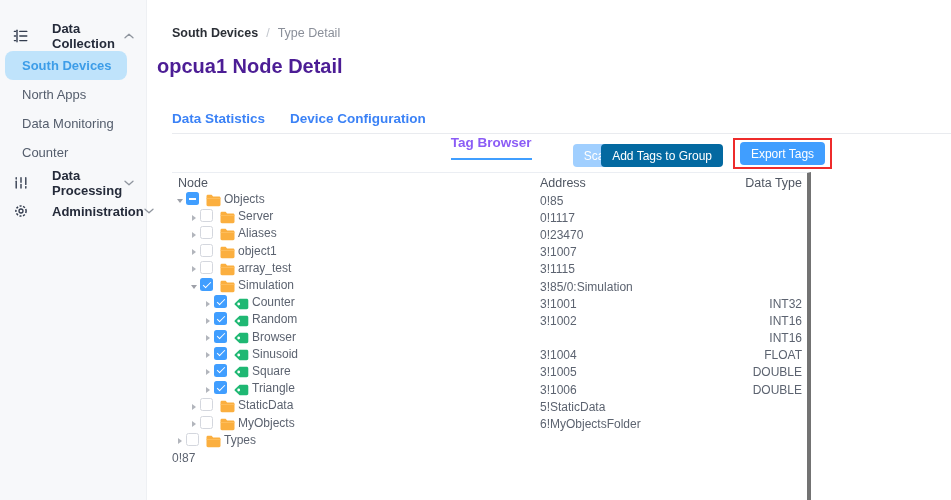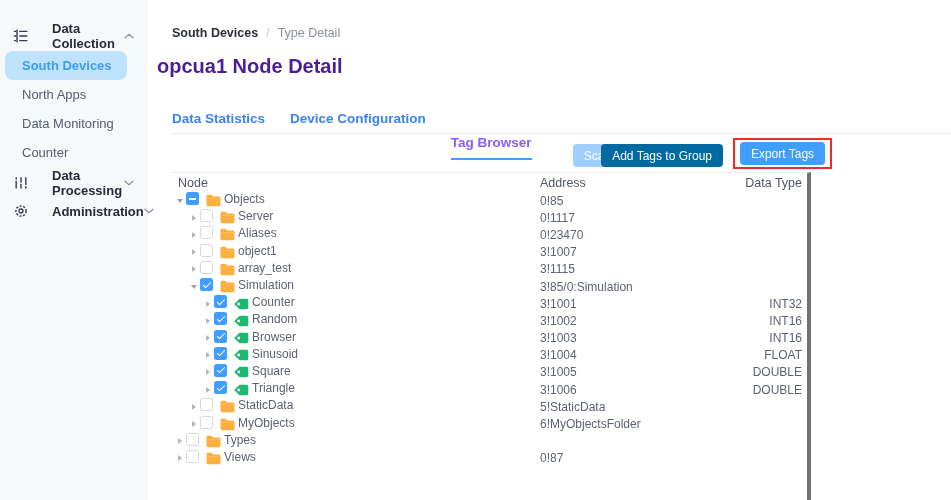--- a/index.html
+++ b/index.html
@@ -331,21 +331,20 @@
       <span class="cb checked"></span>
 
       <span class="node-icon">
         <svg width="15" height="12" viewBox="0 0 15 12">
           <path d="M5.6 0.7 H12.6 C13.6 0.7 14.3 1.4 14.3 2.4 V9.6 C14.3 10.6 13.6 11.3 12.6 11.3 H5.6 L1.1 7.1 C0.4 6.5 0.4 5.5 1.1 4.9 Z" fill="#1fb873"></path>
           <circle cx="4.7" cy="6" r="1.4" fill="#ffffff"></circle>
         </svg>
       </span>
       <span class="node-label">Browser</span>
     </div>
-    <div class="addr-cell">3!1003</div>
     <div class="type-cell">INT16</div>
   </div>
         <div class="trow">
     <div class="name-cell">
       <span class="indent" style="width: 28px;"></span>
       <span class="caret right">
               <i></i>
             </span>
       <span class="cb checked"></span>
 
@@ -448,34 +447,19 @@
           <path d="M0.5 2.2 C0.5 1.4 1.1 0.8 1.9 0.8 H5.6 L7.1 2.6 H13.1 C13.9 2.6 14.5 3.2 14.5 4 V10.8 C14.5 11.6 13.9 12.2 13.1 12.2 H1.9 C1.1 12.2 0.5 11.6 0.5 10.8 Z" fill="#fbaf3f"></path>
           <path d="M0.5 4.1 H14.5 V4.9 H0.5 Z" fill="#ffc163"></path>
         </svg>
       </span>
 
       <span class="node-label">Types</span>
     </div>
     <div class="type-cell"></div>
   </div>
         <div class="trow">
-    <div class="name-cell">
-      <span class="indent" style="width: 0px;"></span>
-      <span class="caret right">
-              <i></i>
-            </span>
-      <span class="cb unchecked"></span>
-      <span class="node-icon">
-        <svg width="15" height="13" viewBox="0 0 15 13">
-          <path d="M0.5 2.2 C0.5 1.4 1.1 0.8 1.9 0.8 H5.6 L7.1 2.6 H13.1 C13.9 2.6 14.5 3.2 14.5 4 V10.8 C14.5 11.6 13.9 12.2 13.1 12.2 H1.9 C1.1 12.2 0.5 11.6 0.5 10.8 Z" fill="#fbaf3f"></path>
-          <path d="M0.5 4.1 H14.5 V4.9 H0.5 Z" fill="#ffc163"></path>
-        </svg>
-      </span>
-
-      <span class="node-label">Views</span>
-    </div>
     <div class="addr-cell">0!87</div>
     <div class="type-cell"></div>
   </div>
       </div>
   </div>
 
 </div>
 
 </body></html>

